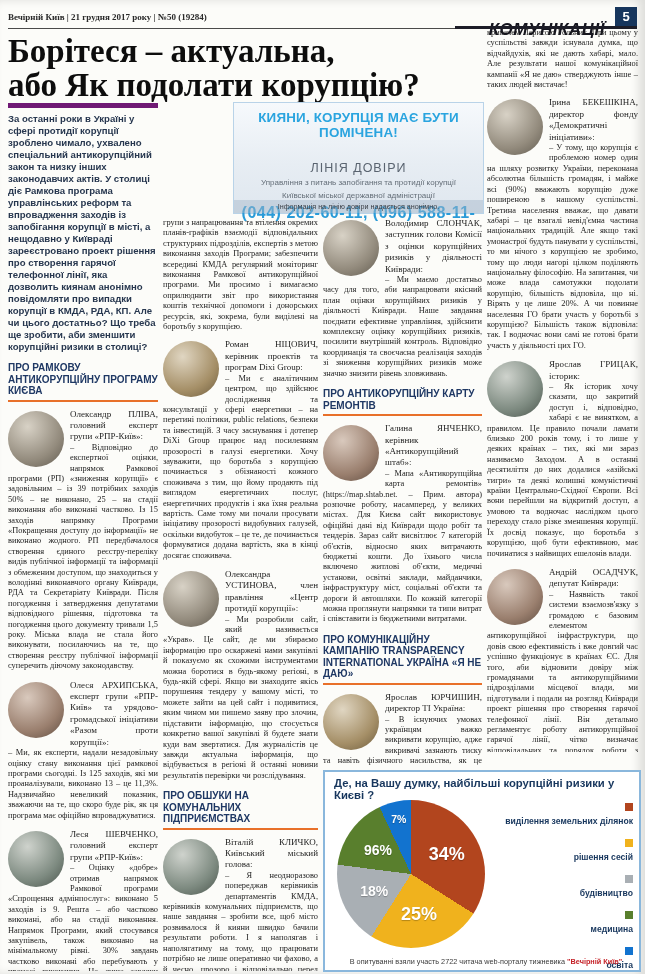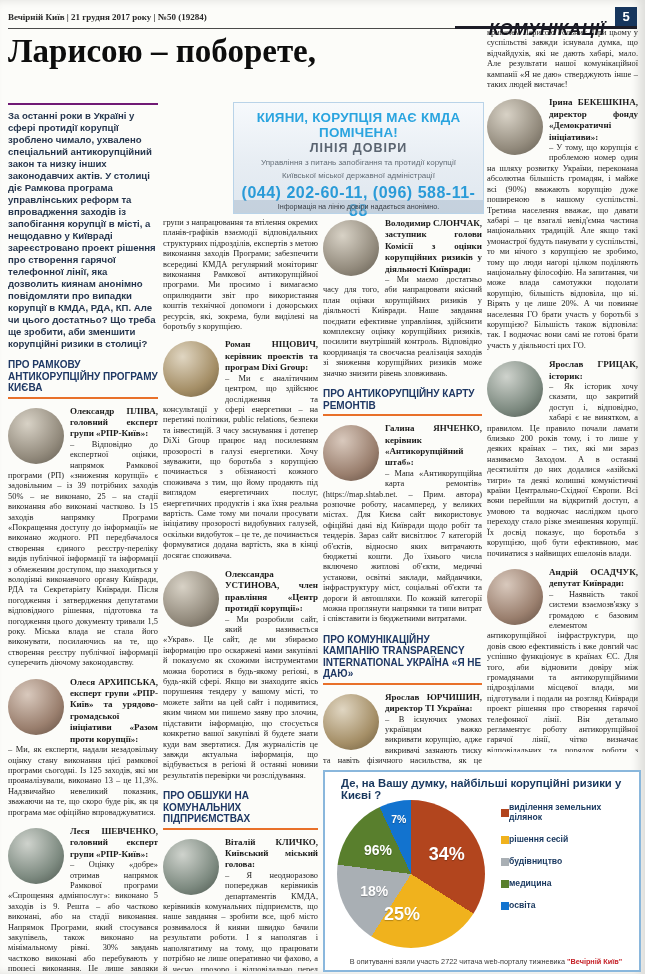--- a/index.html
+++ b/index.html
@@ -10,80 +10,80 @@
   .section-label{position:absolute;right:40px;top:20px;font-family:"Liberation Sans",sans-serif;
         font-style:italic;font-weight:bold;font-size:17px;color:#14141e;letter-spacing:.5px;text-align:center;}
   .pagebox{position:absolute;right:8px;top:7px;width:22px;height:19px;background:#17365d;color:#fff;
         font-family:"Liberation Sans",sans-serif;font-weight:bold;font-size:13px;text-align:center;line-height:19px;}
   .rule{position:absolute;left:8px;right:8px;top:28px;border-top:1px solid #4a4a4a;}
   .rule-right{position:absolute;left:455px;right:8px;top:26px;height:3px;background:#1d1d28;}
   
   .headline{position:absolute;left:8px;top:34px;width:478px;margin:0;
         font-family:"Liberation Serif",serif;font-weight:900;font-size:33px;line-height:34px;color:#0d0d0d;}
   
-  .lead{border-top:2px solid #701a75;padding-top:5px;margin:0 0 9px 0;
+  .lead{border-top:5px solid #701a75;padding-top:5px;margin:0 0 9px 0;
         font-family:"Liberation Sans",sans-serif;font-weight:bold;font-size:9.6px;line-height:12px;color:#27374f;text-align:left;}
   
   .col{position:absolute;overflow:hidden;}
   .col1{left:8px;top:103px;width:150px;height:868px;}
   .col2{left:163px;top:218px;width:155px;height:753px;}
   .col3{left:323px;top:218px;width:159px;height:548px;}
   .col4{left:487px;top:28px;width:151px;height:724px;}
   
   .sec{font-family:"Liberation Sans",sans-serif;font-weight:bold;font-size:10px;line-height:11.5px;
        color:#1f3864;border-bottom:2.5px solid #e8702a;padding-bottom:3px;margin:9px 0 7px 0;}
   
   .person{margin:0 0 8px 0;overflow:hidden;}
   .portrait{float:left;width:56px;height:56px;border-radius:50%;margin:2px 6px 1px 0;}
   .ph-a{background:radial-gradient(circle at 35% 28%,#d8d2c6,#938b7d 62%,#5f594e);}
   .ph-b{background:radial-gradient(circle at 35% 28%,#d9c9bd,#9a7f6e 62%,#5d4b3f);}
   .ph-c{background:radial-gradient(circle at 35% 28%,#cfd3cd,#7d8a80 62%,#48524a);}
   .ph-d{background:radial-gradient(circle at 35% 28%,#e0d6c2,#a58f67 62%,#6b5a3c);}
   .ptext{margin:0;font-size:8.4px;line-height:10.4px;text-align:justify;}
-  .pname,.prole{font-weight:bold;font-size:9px;}
+  .pname,.prole{font-weight:normal;font-size:9px;}
   .cont{margin:0 0 7px 0;font-size:8.4px;line-height:10.4px;text-align:justify;}
   
   .hotline{position:absolute;left:233px;top:102px;width:249px;height:110px;
        background:linear-gradient(180deg,#f6f9fc 0%,#e7edf3 55%,#dfe7ef 100%);
        border:1px solid #b9d3e8;font-family:"Liberation Sans",sans-serif;text-align:center;}
   .hl-title{margin-top:7px;font-size:13.4px;font-weight:bold;color:#2aa4df;letter-spacing:.2px;}
-  .hl-sub{margin-top:1px;font-size:12.5px;font-weight:bold;color:#5a6470;letter-spacing:1px;}
+  .hl-sub{margin-top:21px;font-size:12.5px;font-weight:normal;color:#5a6470;letter-spacing:1px;}
   .hl-org{margin-top:3px;font-size:8px;line-height:9.5px;color:#646e78;}
   .hl-phones{margin-top:4px;font-size:16px;font-weight:bold;color:#2a9bd8;letter-spacing:.5px;}
   .hl-note{position:absolute;left:0;right:0;bottom:0;height:13px;background:rgba(165,182,199,.45);
        font-size:7.2px;line-height:13px;color:#3a3f46;}
   
   .chartbox{position:absolute;left:323px;top:770px;width:314px;height:198px;background:#fff;
        border:2px solid #8ab7dc;font-family:"Liberation Sans",sans-serif;}
-  .chart-title{margin:5px 8px 0 16px;font-size:11.3px;font-weight:bold;color:#17365d;}
+  .chart-title{margin:5px 8px 0 9px;font-size:11.3px;font-weight:bold;color:#17365d;}
   .pie-wrap{position:absolute;left:12px;top:28px;width:148px;height:148px;border-radius:50%;}
   .pie-label{position:absolute;transform:translate(-50%,-50%);color:#fff;font-weight:bold;
        font-family:"Liberation Sans",sans-serif;text-shadow:0 1px 1px rgba(0,0,0,.25);}
   .legend{position:absolute;left:176px;top:30px;width:132px;}
-  .leg-item{display:flex;align-items:center;margin:0 0 12px 0;}
+  .leg-item{display:flex;gap:5px;align-items:flex-end;margin:0 0 12px 0;flex-direction:column;}
   .leg-swatch{width:8px;height:8px;flex:none;margin-top:1px;}
   .leg-label{font-size:8.6px;line-height:10px;font-weight:bold;color:#17365d;}
   .chart-foot{position:absolute;left:0;right:0;bottom:4px;text-align:center;font-size:7.3px;color:#3c3c3c;padding-left:8px;}
   .chart-foot .brand{color:#c42127;font-weight:bold;}
 </style>
 </head>
 <body>
 
 <div class="page">
 
   <div class="issue">Вечірній Київ | 21 грудня 2017 року | №50 (19284)</div>
   <div class="section-label">КОМУНІКАЦІЇ</div>
   <div class="pagebox">5</div>
   <div class="rule"></div>
   <div class="rule-right"></div>
 
-  <h1 class="headline"><span>Ларисою – поборете,</span><br></h1>
+  <h1 class="headline"><span>Борітеся – актуальна,</span><br><span>або Як подолати корупцію?</span></h1>
 
   <div class="hotline">
-    <div class="hl-title">КИЯНИ, КОРУПЦІЯ МАЄ КМДА ПОМІЧЕНА!</div>
+    <div class="hl-title">КИЯНИ, КОРУПЦІЯ МАЄ БУТИ ПОМІЧЕНА!</div>
     <div class="hl-sub">ЛІНІЯ ДОВІРИ</div>
     <div class="hl-org">Управління з питань запобігання та протидії корупції</div>
     <div class="hl-org">Київської міської державної адміністрації</div>
     <div class="hl-phones">(044)  202-60-11,  (096)  588-11-88</div>
     <div class="hl-note">Інформація на лінію довіри надається анонімно.</div>
   </div>
 
   <div class="col col1">
     <p class="lead">За останні роки в Україні у сфері протидії корупції зроблено чимало, ухвалено спеціальний антикорупційний закон та низку інших законодавчих актів. У столиці діє Рамкова програма управлінських реформ та впровадження заходів із запобігання корупції в місті, а нещодавно у Київраді зареєстровано проект рішення про створення гарячої телефонної лінії, яка дозволить киянам анонімно повідомляти про випадки корупції в КМДА, РДА, КП. Але чи цього достатньо? Що треба ще зробити, аби зменшити корупційні ризики в столиці?</p>
     <div class="sec">ПРО РАМКОВУ АНТИКОРУПЦІЙНУ ПРОГРАМУ КИЄВА</div>
@@ -165,21 +165,21 @@
     <div class="person">
       <div class="portrait ph-b"></div>
       <p class="ptext"><b class="pname">Андрій ОСАДЧУК,</b> <b class="prole">депутат Київради:</b><br><span>– Наявність такої системи взаємозв'язку з громадою є базовим елементом антикорупційної інфраструктури, що довів свою ефективність і вже довгий час успішно функціонує в країнах ЄС. Для того, аби відновити довіру між громадянами та антикорупційними підрозділами місцевої влади, ми підготували і подали на розгляд Київради проект рішення про створення гарячої телефонної лінії. Він детально регламентує роботу антикорупційної гарячої лінії, чітко визначає відповідальних та порядок роботи з конфіденційною інформацією.</span></p>
     </div>
   </div>
 
   <div class="chartbox">
     <div class="chart-title">Де, на Вашу думку, найбільші корупційні ризики у Києві ?</div>
     <div class="pie-wrap" style="background: conic-gradient(rgb(178, 69, 30) 0deg, rgb(178, 69, 30) 122.4deg, rgb(240, 178, 29) 122.4deg, rgb(240, 178, 29) 212.4deg, rgb(169, 175, 180) 212.4deg, rgb(169, 175, 180) 277.2deg, rgb(89, 127, 45) 277.2deg, rgb(89, 127, 45) 334.8deg, rgb(18, 115, 207) 334.8deg, rgb(18, 115, 207) 360deg);">
         <span class="pie-label" style="left: 109.666px; top: 54.3926px; font-size: 18px;">34%</span>
-        <span class="pie-label" style="left: 65px; top: 113.72px; font-size: 18px;">25%</span>
+        <span class="pie-label" style="left: 82px; top: 113.72px; font-size: 18px;">25%</span>
         <span class="pie-label" style="left: 37.1735px; top: 91.3292px; font-size: 14px;">18%</span>
         <span class="pie-label" style="left: 41.073px; top: 50.0771px; font-size: 14px;">96%</span>
         <span class="pie-label" style="left: 61.7316px; top: 19.1144px; font-size: 10.5px;">7%</span>
       </div>
     <div class="legend">
         <div class="leg-item">
           <span class="leg-swatch" style="background: rgb(178, 69, 30);"></span>
           <span class="leg-label">виділення земельних ділянок</span>
         </div>
         <div class="leg-item">

